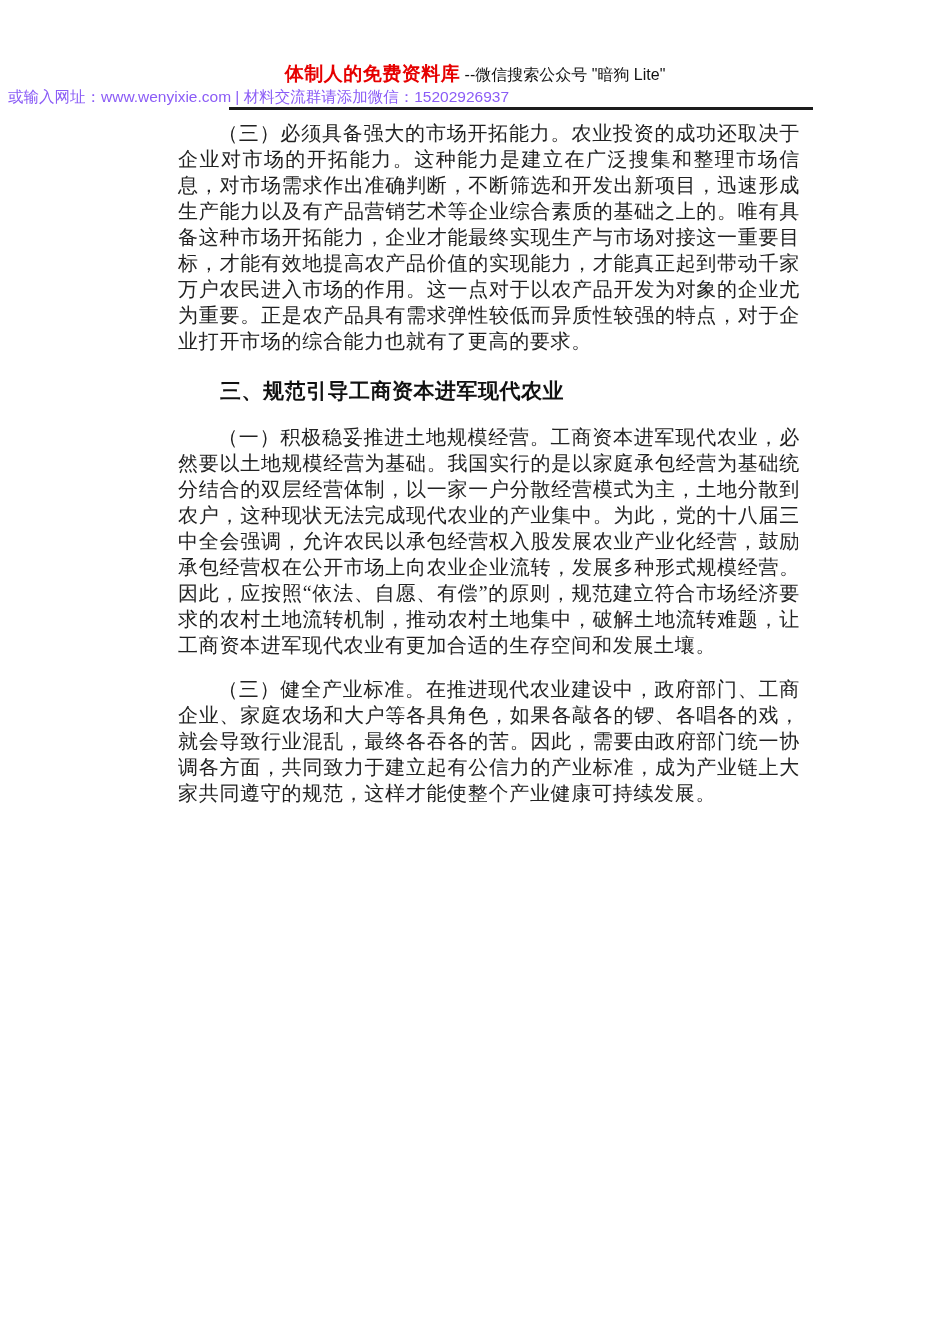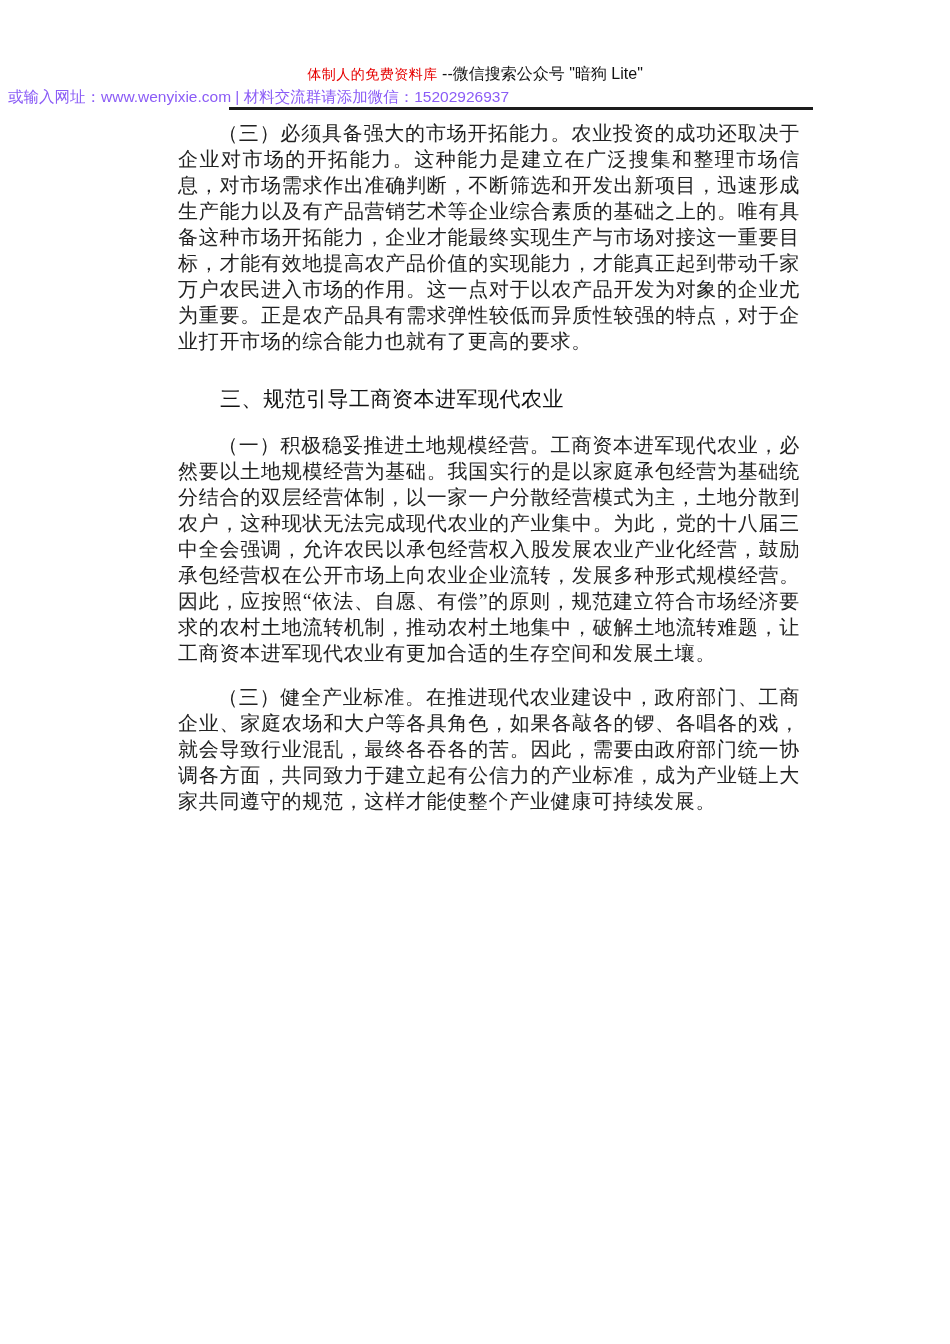--- a/index.html
+++ b/index.html
@@ -15,22 +15,22 @@
   
   .hdr-line1{
     position:absolute;top:63px;left:0;width:950px;
     text-align:center;
     font-family:"Liberation Sans","DejaVu Sans",sans-serif;
     font-size:16px;line-height:22px;color:#111;
     white-space:nowrap;
   }
   .brand{
     color:#e60000;
-    font-weight:normal;
-    font-size:14px;
+    font-weight:bold;
+    font-size:19px;
     letter-spacing:0.5px;
   }
   .tagline{
     font-size:16px;color:#111;
   }
   .hdr-line2{
     position:absolute;top:87px;left:8px;width:950px;
     font-family:"Liberation Sans","DejaVu Sans",sans-serif;
     font-size:15.5px;line-height:20px;color:#8b5cf6;
     white-space:nowrap;
@@ -49,23 +49,23 @@
     color:#222;
   }
   .doc p{
     margin:0 0 18px 0;
     text-indent:2em;
   }
   .doc p:last-child{margin-bottom:8px;}
   .section-heading{
     font-family:"Liberation Sans","DejaVu Sans",sans-serif;
     font-size:21px;line-height:26px;
-    font-weight:normal;
+    font-weight:bold;
     color:#111;
-    margin:32px 0 20px 0;
+    margin:24px 0 20px 0;
     text-indent:2em;
     letter-spacing:0.5px;
   }
 </style>
 </head>
 <body>
 
 <div class="hdr-line1">
   <span class="brand">体制人的免费资料库</span><span class="tagline"> --微信搜索公众号 "暗狗 Lite"</span>
 </div>

